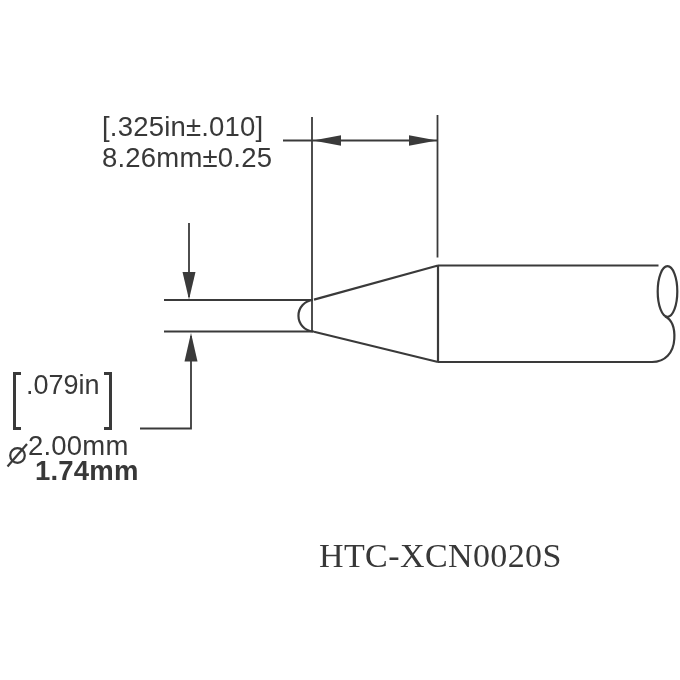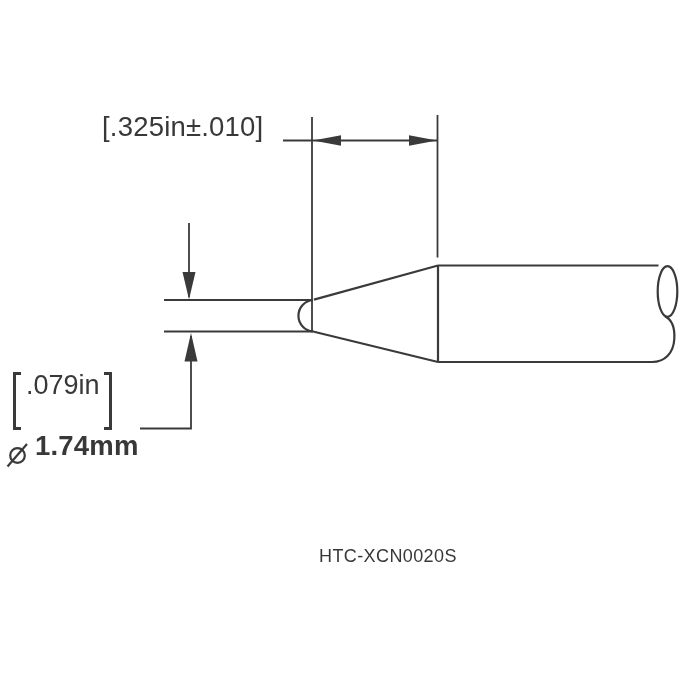--- a/index.html
+++ b/index.html
@@ -87,23 +87,24 @@
     font-weight: bold;
   }
   .diameter-icon {
     position: absolute;
     left: 4px;
     top: 440px;
   }
   .part-number {
     left: 319px;
     top: 541px;
-    font-size: 18px;
+    font-size: 34px;
     line-height: 30px;
     letter-spacing: 0.4px;
+    font-family: Liberation Serif, serif;
   }
 </style>
 </head>
 <body>
 
 <div class="canvas">
 
   <svg class="drawing-layer" width="680" height="680" viewBox="0 0 680 680">
 
     <path class="outline" d="M 164 300 H 312"></path>
@@ -127,34 +128,36 @@
     <polygon points="437,140.5 409,135.3 409,145.7"></polygon>
 
     <path class="dimline" d="M 189 223 V 297"></path>
     <polygon points="189,299.5 182.5,272 195.5,272"></polygon>
     <path class="dimline" d="M 140 428.5 H 191 V 336"></path>
     <polygon points="191,333 184.5,361.5 197.5,361.5"></polygon>
   </svg>
 
   <div class="txt dim-text-top">
     <div>[.325in±.010]</div>
+    <div>8.26mm±0.25</div>
   </div>
 
   <div class="dia-bracket-row">
     <div class="bracket bracket-left"></div>
     <div class="dia-in-lines">
       <div>.079in</div>
     </div>
     <div class="bracket bracket-right"></div>
   </div>
 
   <svg class="diameter-icon" width="28" height="32" viewBox="0 0 28 32">
     <circle cx="13.5" cy="15.5" r="7.3" fill="none" stroke="#3a3a3a" stroke-width="2.2"></circle>
     <line x1="3.5" y1="26.5" x2="23" y2="4" stroke="#3a3a3a" stroke-width="2.2"></line>
   </svg>
 
   <div class="txt dia-mm-block">
+    <div>2.00mm</div>
     <div class="dia-mm-line2">1.74mm</div>
   </div>
 
   <div class="txt part-number">HTC-XCN0020S</div>
 
 </div>
 
 </body></html>

